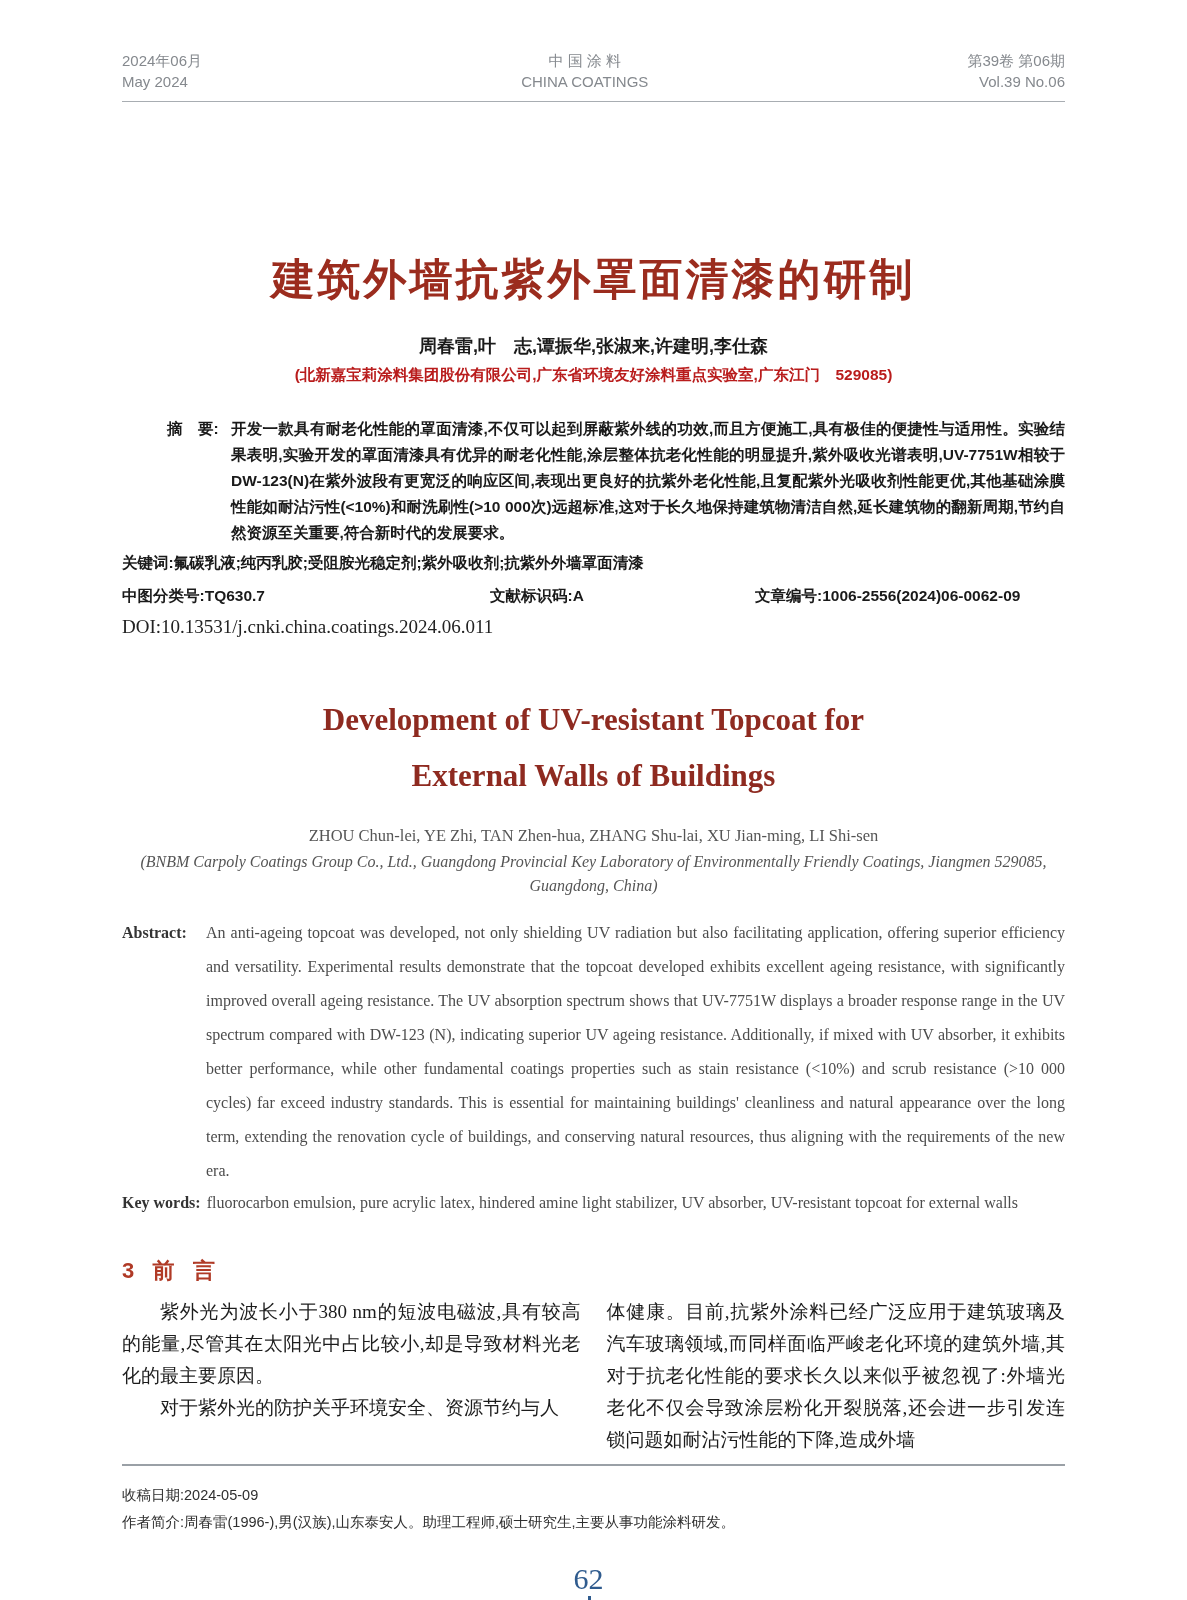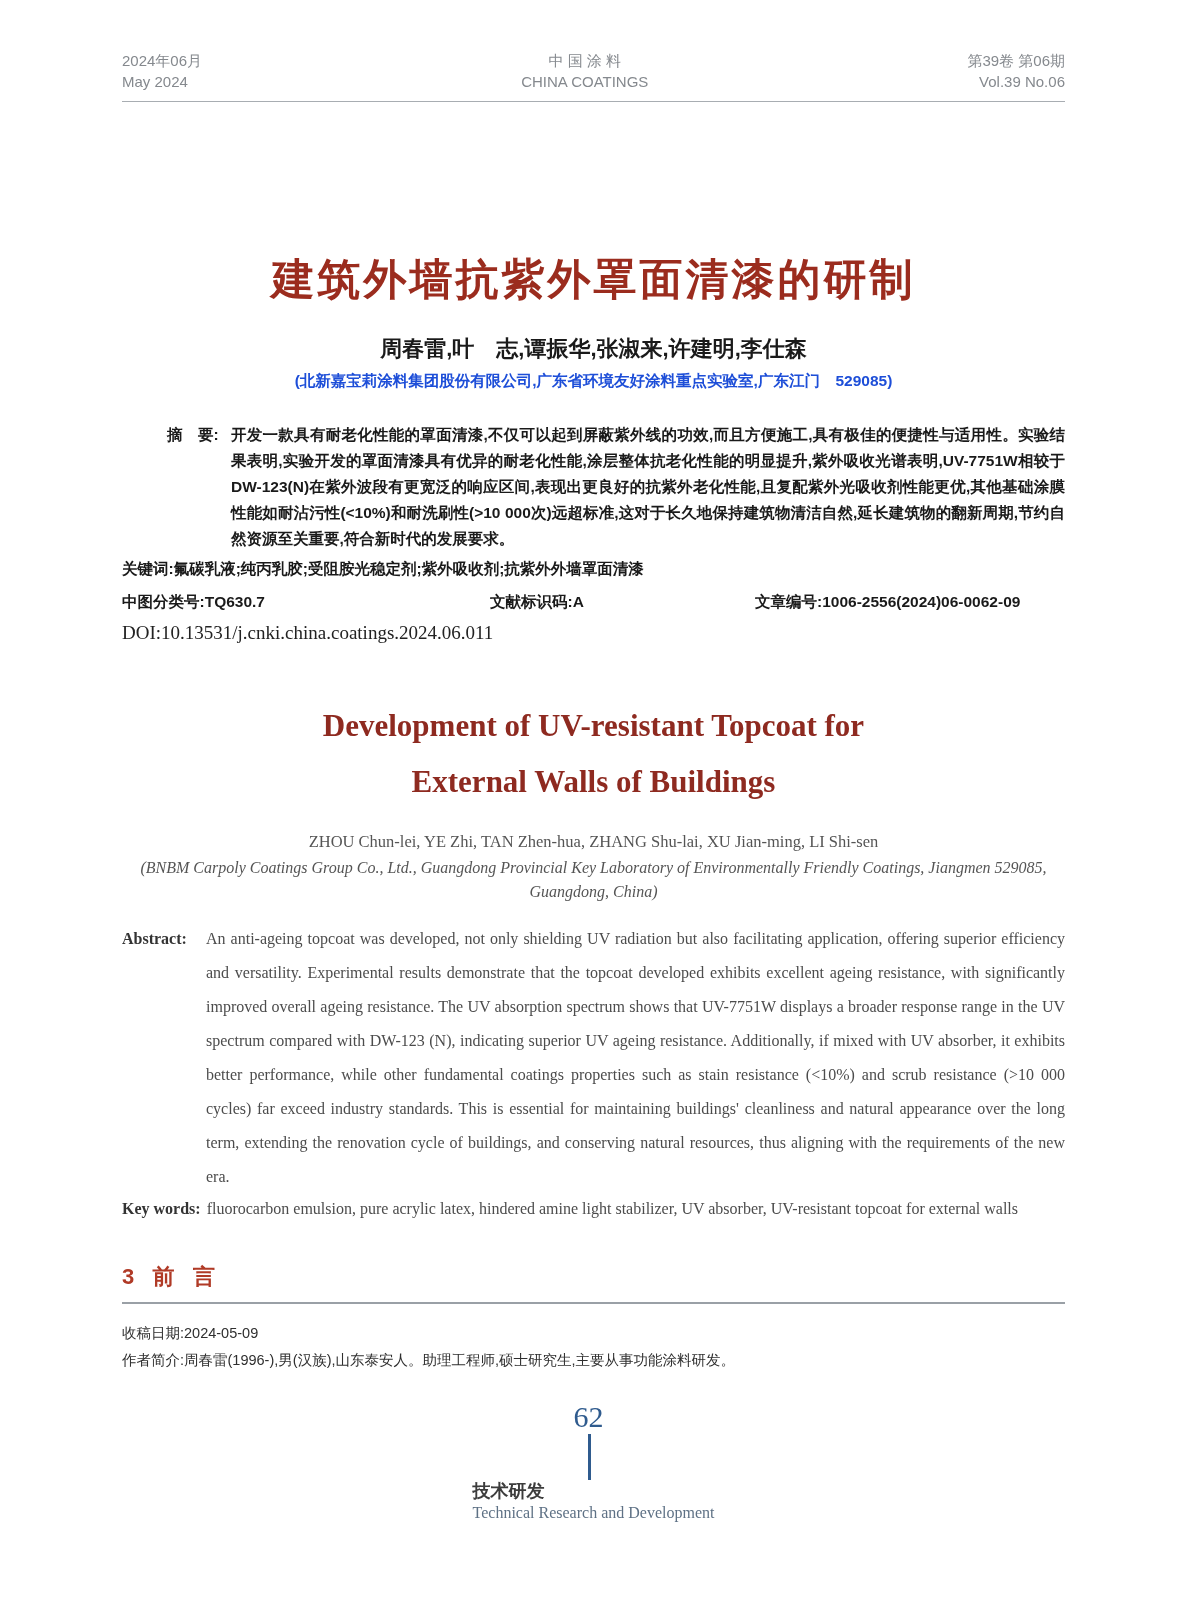--- a/index.html
+++ b/index.html
@@ -36,26 +36,26 @@
     text-align: center;
     font-family: "Liberation Sans", sans-serif;
     font-weight: 900;
     font-size: 43px; line-height: 58px;
     letter-spacing: 3px;
     color: #9b2c1e;
   }
   .zh-authors {
     margin-top: 26px; text-align: center;
     font-family: "Liberation Sans", sans-serif;
-    font-weight: 600; font-size: 22px; color: #1a1a1a;
+    font-weight: 600; font-size: 18px; color: #1a1a1a;
   }
   .zh-affiliation {
     margin-top: 7px; text-align: center;
     font-family: "Liberation Sans", sans-serif;
-    font-weight: 600; font-size: 15.5px; color: #1d4ed8;
+    font-weight: 600; font-size: 15.5px; color: #b91c1c;
   }
 
   
   .zh-abstract {
     margin-top: 30px; display: flex;
     font-family: "Liberation Sans", sans-serif;
     font-weight: 600; font-size: 15.5px; line-height: 26px;
     color: #1a1a1a; text-align: justify;
   }
   .zh-abs-label { flex: 0 0 64px; white-space: nowrap; margin-left: 45px; }
@@ -203,20 +203,29 @@
     <div class="en-abs-text">An anti-ageing topcoat was developed, not only shielding UV radiation but also facilitating application, offering superior efficiency and versatility. Experimental results demonstrate that the topcoat developed exhibits excellent ageing resistance, with significantly improved overall ageing resistance. The UV absorption spectrum shows that UV-7751W displays a broader response range in the UV spectrum compared with DW-123 (N), indicating superior UV ageing resistance. Additionally, if mixed with UV absorber, it exhibits better performance, while other fundamental coatings properties such as stain resistance (&lt;10%) and scrub resistance (&gt;10 000 cycles) far exceed industry standards. This is essential for maintaining buildings' cleanliness and natural appearance over the long term, extending the renovation cycle of buildings, and conserving natural resources, thus aligning with the requirements of the new era.</div>
   </div>
 
   <div class="en-keywords">
     <span class="en-kw-label">Key words:</span>
     <div>fluorocarbon emulsion, pure acrylic latex, hindered amine light stabilizer, UV absorber, UV-resistant topcoat for external walls</div>
   </div>
 
   <section class="intro">
     <h3 class="intro-heading">3   前   言</h3>
+    <div class="columns">
+      <div class="col">
+        <p class="indent">紫外光为波长小于380 nm的短波电磁波,具有较高的能量,尽管其在太阳光中占比较小,却是导致材料光老化的最主要原因。</p>
+        <p class="indent">对于紫外光的防护关乎环境安全、资源节约与人</p>
+      </div>
+      <div class="col">
+        <p>体健康。目前,抗紫外涂料已经广泛应用于建筑玻璃及汽车玻璃领域,而同样面临严峻老化环境的建筑外墙,其对于抗老化性能的要求长久以来似乎被忽视了:外墙光老化不仅会导致涂层粉化开裂脱落,还会进一步引发连锁问题如耐沾污性能的下降,造成外墙</p>
+      </div>
+    </div>
   </section>
 
   <div class="footnote-divider"></div>
 
   <div class="footnotes">
     <div>收稿日期:2024-05-09</div>
     <div>作者简介:周春雷(1996-),男(汉族),山东泰安人。助理工程师,硕士研究生,主要从事功能涂料研发。</div>
   </div>
 
   <footer class="page-footer">

